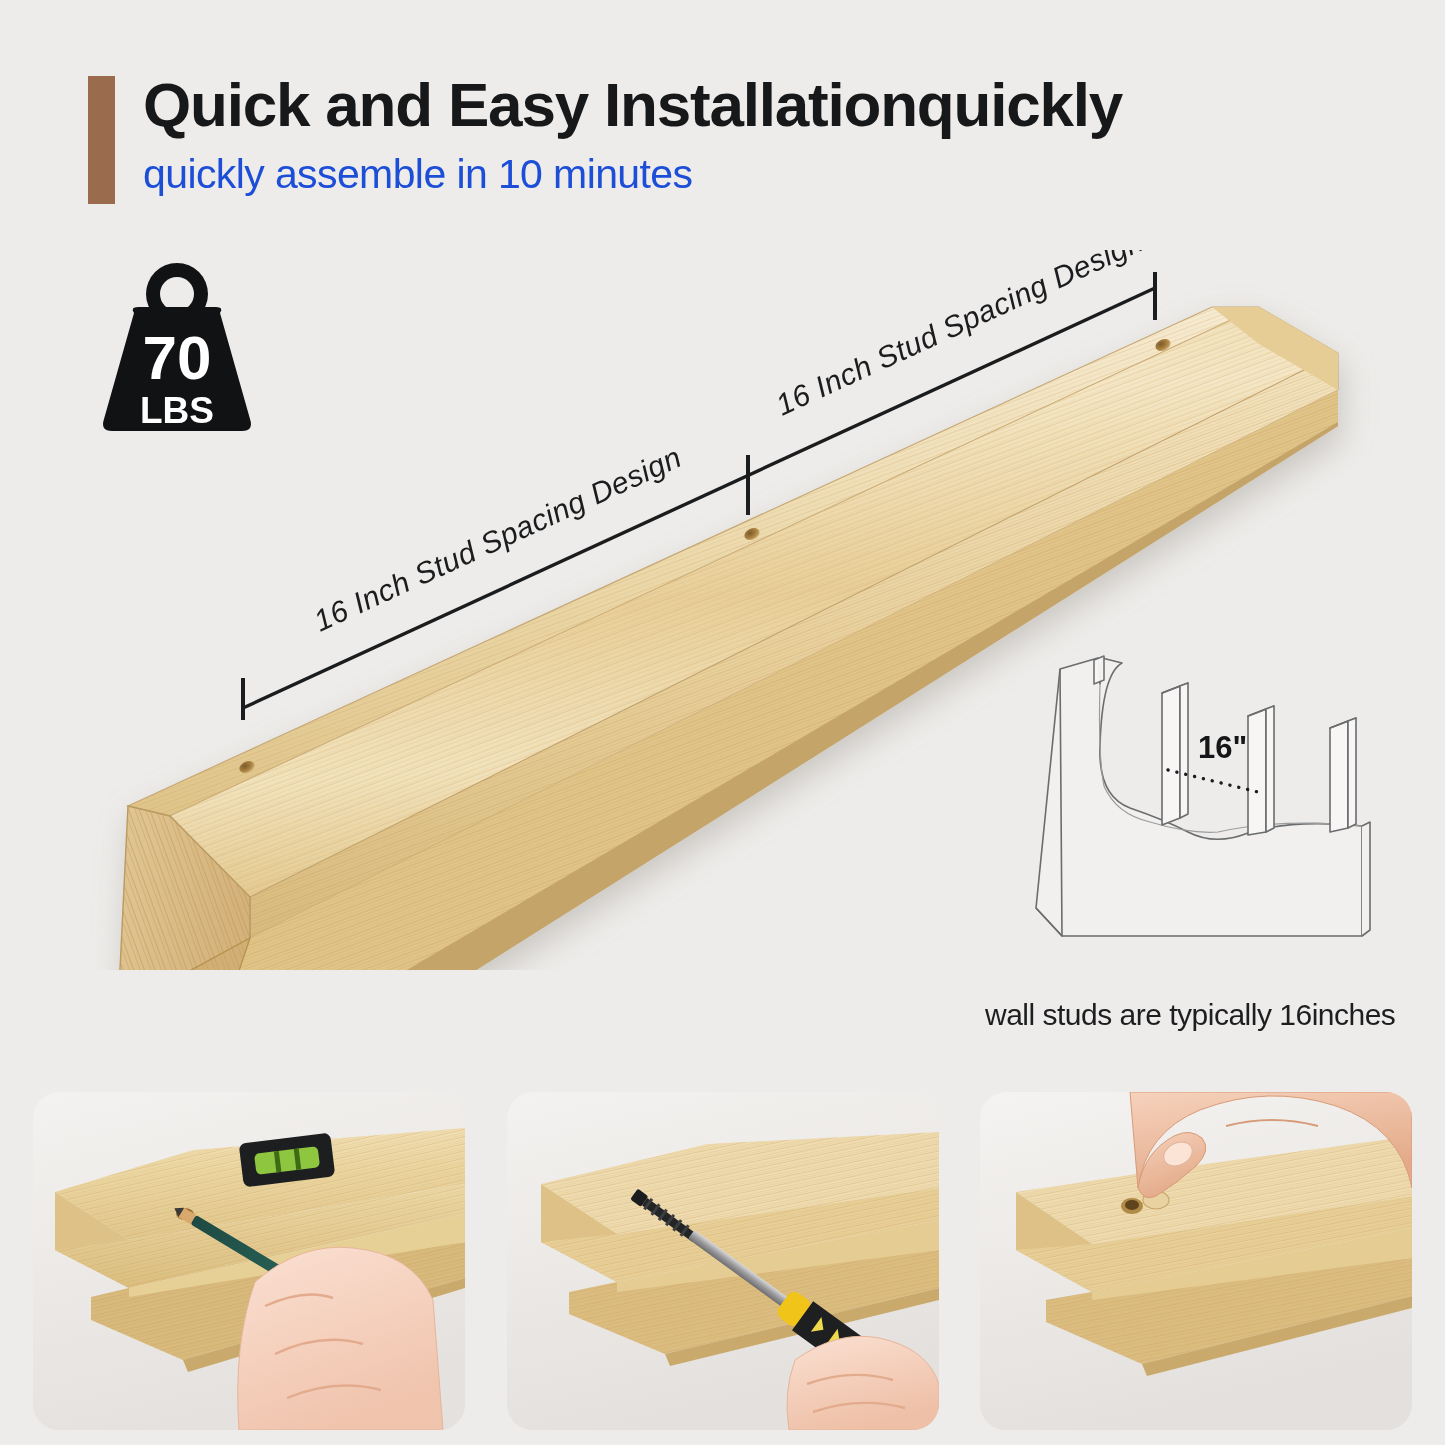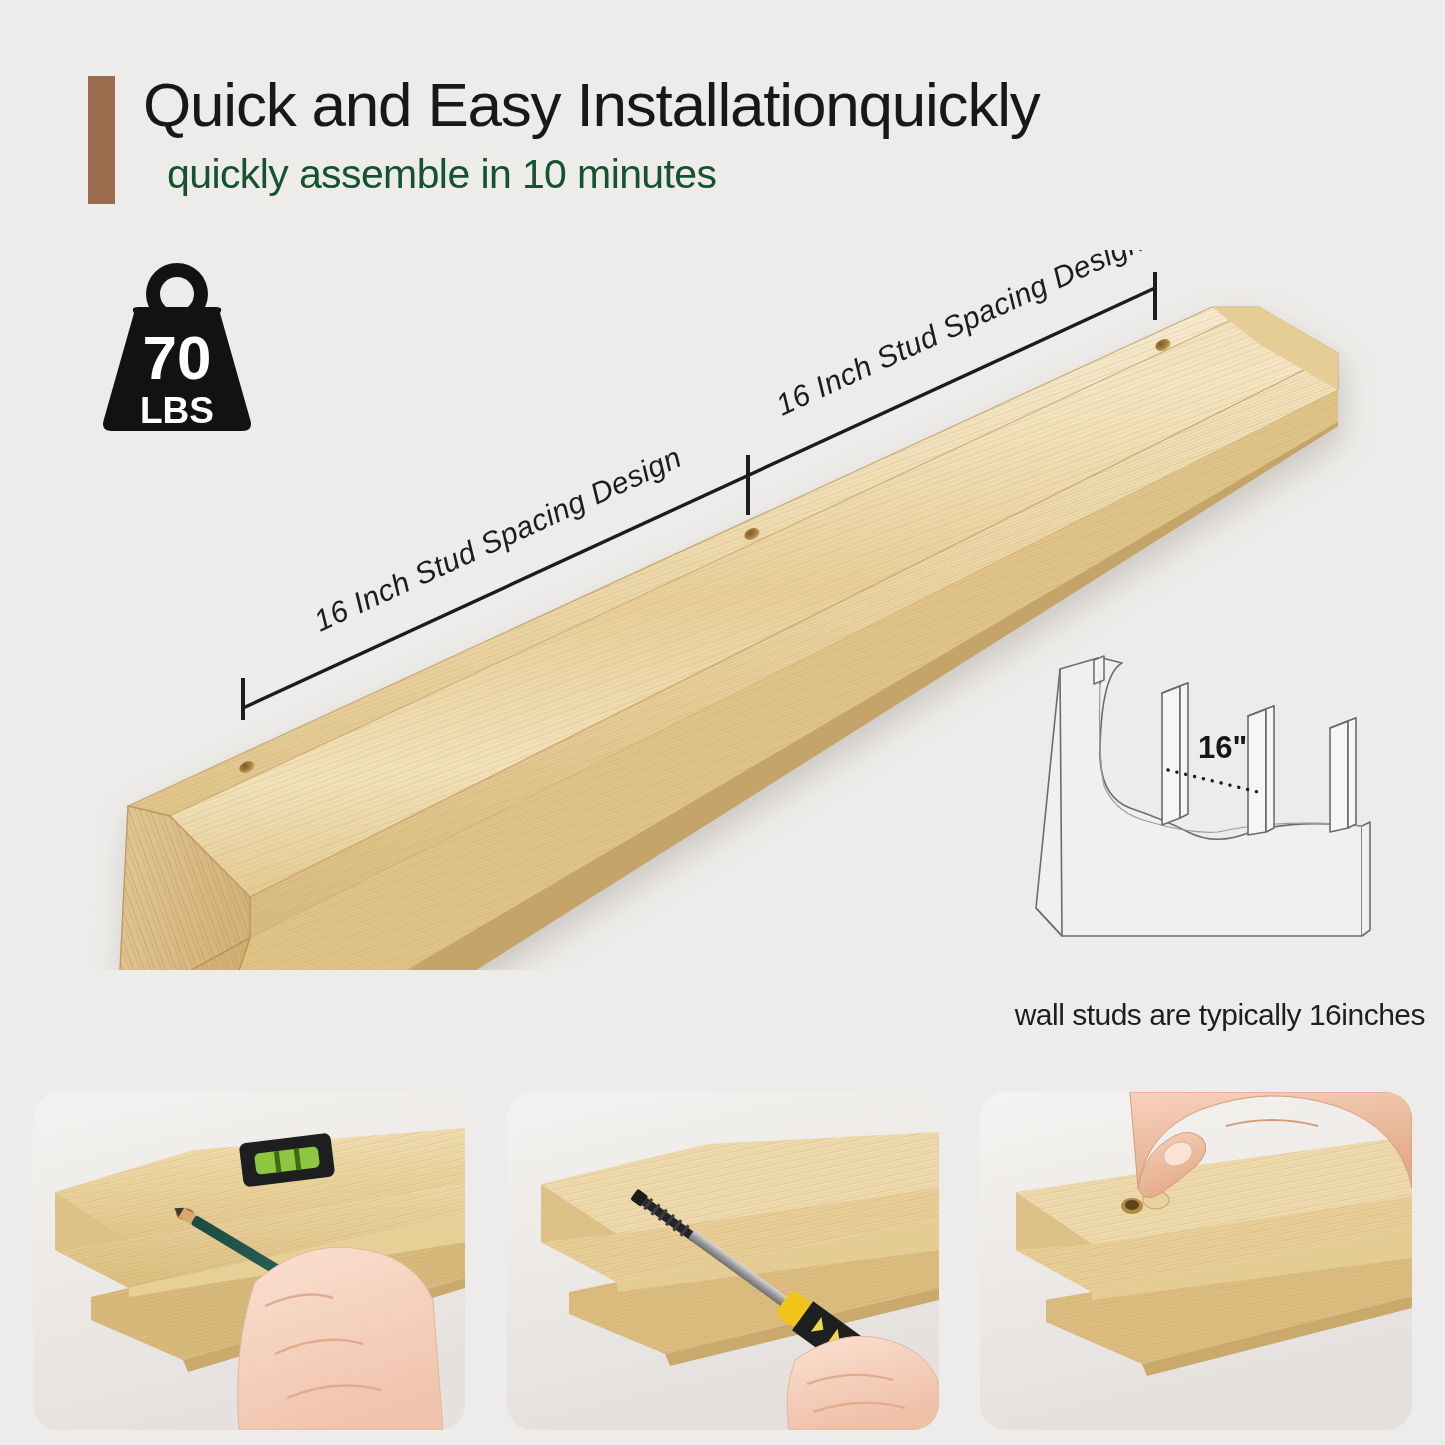--- a/index.html
+++ b/index.html
@@ -24,34 +24,33 @@
   .accent-bar {
     width: 27px;
     height: 128px;
     background: #9b6b4d;
     flex: 0 0 auto;
     margin-top: 4px;
   }
   .header-text { margin-left: 28px; }
   .title {
     font-size: 62px;
-    font-weight: 400;
+    font-weight: 700;
     color: #17181a;
     letter-spacing: -1.2px;
     line-height: 1.05;
     white-space: nowrap;
   }
   .subtitle {
     font-size: 41px;
     font-weight: 400;
-    color: #14532d;
+    color: #1d4ed8;
     letter-spacing: -0.6px;
     margin-top: 14px;
     white-space: nowrap;
-    margin-left: 24px;
   }
 
   
   .weight-badge {
     position: absolute;
     left: 82px;
     top: 251px;
     width: 190px;
     height: 190px;
   }
@@ -71,21 +70,21 @@
     left: 990px;
     top: 636px;
     width: 400px;
     height: 330px;
   }
   .stud-caption {
     position: absolute;
     left: 985px;
     top: 998px;
     width: 440px;
-    text-align: right;
+    text-align: left;
     font-size: 30px;
     color: #1d1e20;
     letter-spacing: -0.5px;
     white-space: nowrap;
   }
 
   
   .panels {
     position: absolute;
     left: 0;

